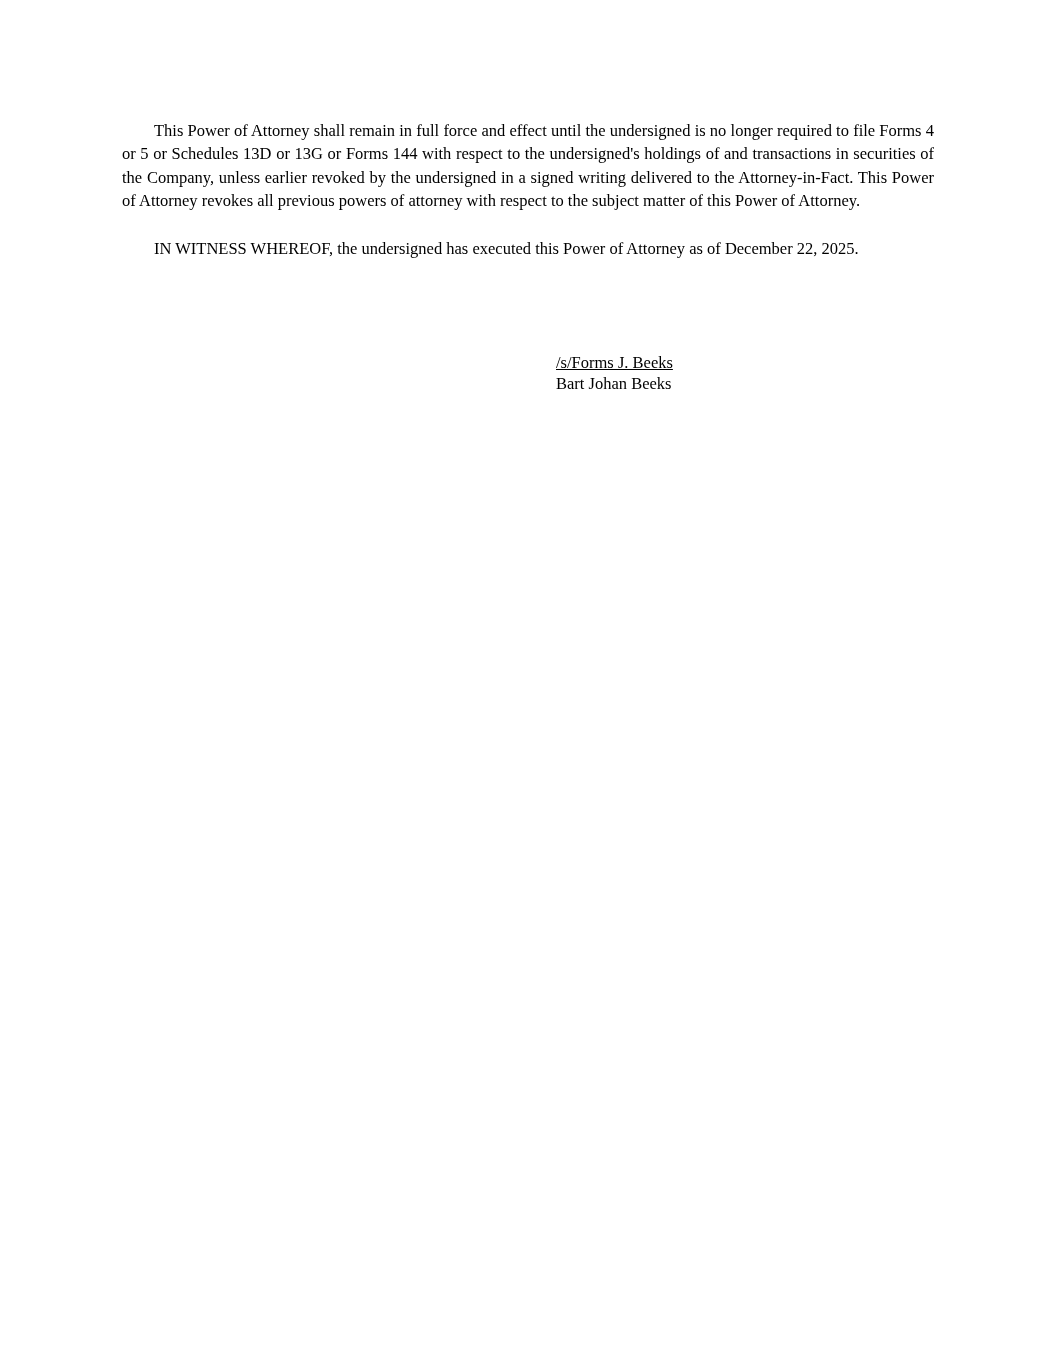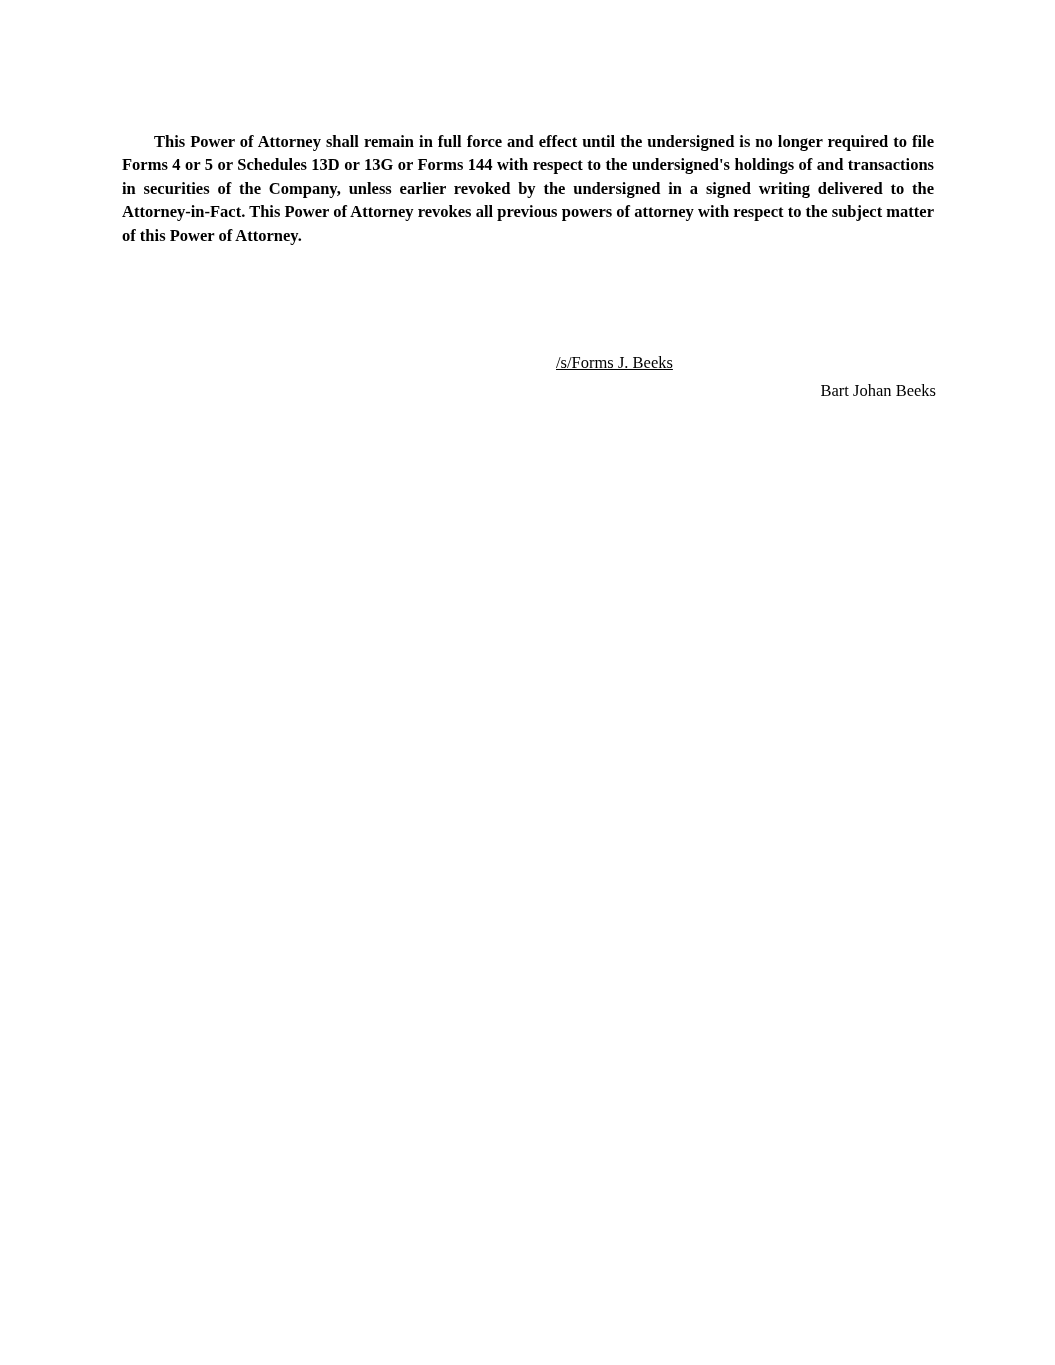--- a/index.html
+++ b/index.html
@@ -28,22 +28,21 @@
     left: 122px;
     top: 118px;
     width: 812px;
   }
   .para {
     font-size: 16.5px;
     line-height: 1.42;
     text-align: justify;
     text-justify: inter-word;
     text-indent: 32px;
-    margin: 12px 0 24px 0;
-    font-weight: bold;
+    margin: 1px 0 24px 0;
   }
   .para-witness {
     font-size: 16.5px;
     line-height: 1.42;
     text-align: left;
     text-indent: 32px;
     margin: 0;
   }
   .signature-block {
     position: absolute;
@@ -54,33 +53,33 @@
   .sig-line {
     font-size: 16.5px;
     line-height: 1.3;
     text-decoration: underline;
     display: inline-block;
   }
   .sig-name {
     font-size: 16.5px;
     line-height: 1.3;
     display: block;
-    margin-top: 7px;
-    text-align: right;
+    margin-top: 0;
   }
 </style>
 </head>
 <body>
 
 <div class="page">
 
   <div class="content">
 
     <p class="para">This Power of Attorney shall remain in full force and effect until the undersigned is no longer required to file Forms 4 or 5 or Schedules 13D or 13G or Forms 144 with respect to the undersigned's holdings of and transactions in securities of the Company, unless earlier revoked by the undersigned in a signed writing delivered to the Attorney-in-Fact. This Power of Attorney revokes all previous powers of attorney with respect to the subject matter of this Power of Attorney.</p>
 
+    <p class="para-witness">IN WITNESS WHEREOF, the undersigned has executed this Power of Attorney as of December 22, 2025.</p>
 
     <div class="signature-block">
       <span class="sig-line">/s/Forms J. Beeks</span>
       <span class="sig-name">Bart Johan Beeks</span>
     </div>
 
   </div>
 
 </div>
 

